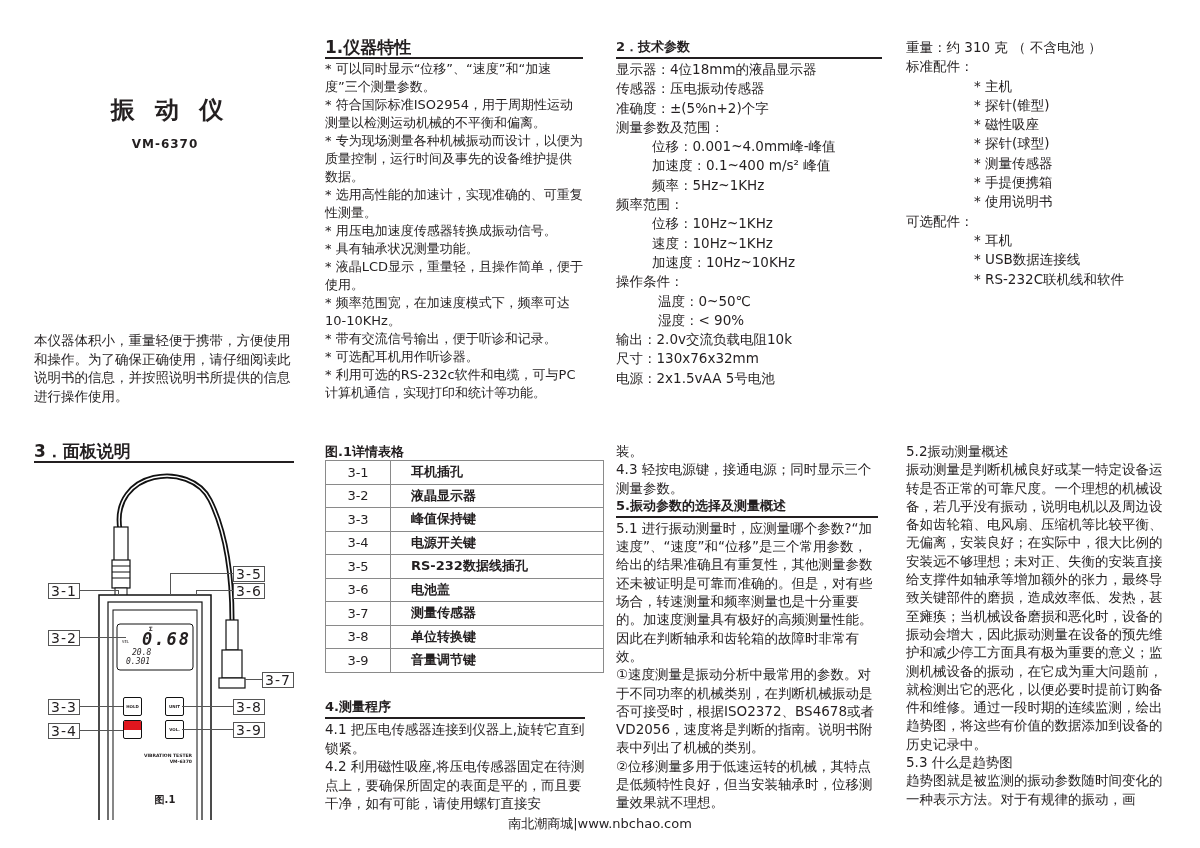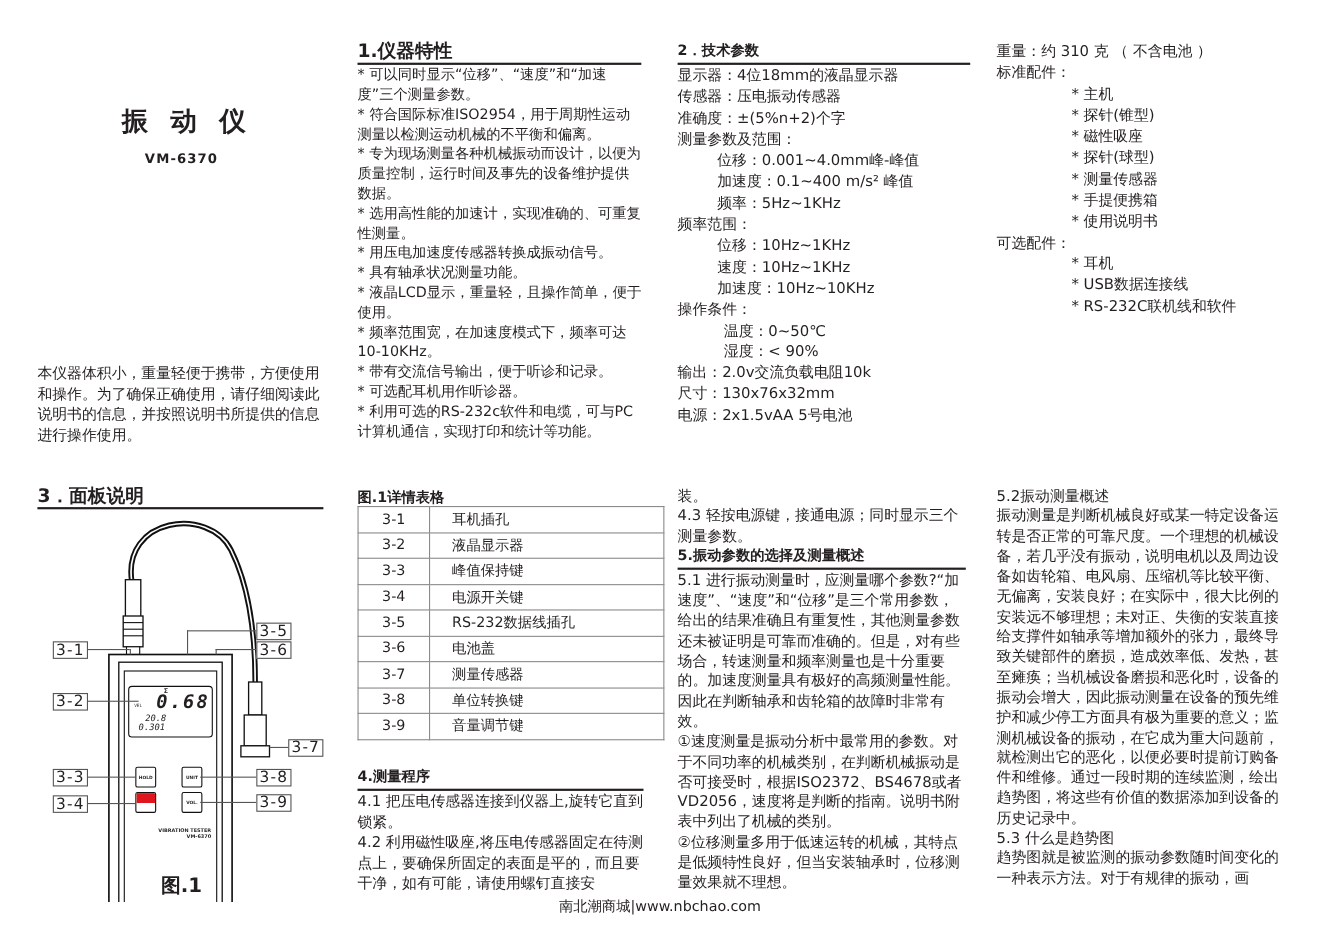--- a/index.html
+++ b/index.html
@@ -9,21 +9,21 @@
   .col { position:absolute; font-size:13px; line-height:18px; }
   .col p { margin:0; }
   .sec-head { font-weight:bold; font-size:17px; line-height:18px; border-bottom:2px solid #231f20; padding-bottom:1px; margin-bottom:1px; }
   .indent1 { padding-left:36px; }
   .indent2 { padding-left:68px; }
   .title-main { font-size:24px; font-weight:bold; letter-spacing:6px; text-align:center; }
   .title-model { font-size:12px; font-weight:bold; letter-spacing:1px; text-align:center; }
   table.detail { border-collapse:collapse; font-size:13px; }
   table.detail td { border:1px solid #8a8a8a; height:22.5px; padding:0; }
   table.detail td.k { width:64px; text-align:center; }
-  table.detail td.v { width:192px; padding-left:20px; }
+  table.detail td.v { width:192px; padding-left:20px;font-weight:bold; }
   .callout { position:absolute; border:1px solid #555; background:#fff; font-size:14px; line-height:14px; padding:0 2px; letter-spacing:1px; }
   .line { position:absolute; background:#555; }
   .footer { position:absolute; left:0; width:1200px; top:815px; text-align:center; font-size:13px; }
 </style>
 </head>
 <body>
 
 <div class="abs title-main" style="left:60px; top:94px; width:220px;">振 动 仪</div>
 <div class="abs title-model" style="left:60px; top:137px; width:210px;">VM-6370</div>
 <div class="col" style="left:34px; top:331px; width:260px; font-size:13.5px; line-height:18.5px;">
@@ -151,21 +151,21 @@
   <span class="callout" style="left:48px; top:123px;">3-1</span>
   <span class="callout" style="left:48px; top:170px;">3-2</span>
   <span class="callout" style="left:48px; top:239px;">3-3</span>
   <span class="callout" style="left:48px; top:263px;">3-4</span>
   <span class="callout" style="left:233px; top:106px;">3-5</span>
   <span class="callout" style="left:233px; top:123px;">3-6</span>
   <span class="callout" style="left:262px; top:212px;">3-7</span>
   <span class="callout" style="left:233px; top:239px;">3-8</span>
   <span class="callout" style="left:233px; top:262px;">3-9</span>
 </div>
-<div class="abs" style="left:140px; top:793px; width:50px; text-align:center; font-weight:bold; font-size:18px;">图.1</div>
+<div class="abs" style="left:140px; top:793px; width:50px; text-align:center; font-weight:bold; font-size:10px;">图.1</div>
 
 <div class="abs" style="left:325px; top:443px; font-weight:bold; font-size:13px;">图.1详情表格</div>
 <table class="detail abs" style="left:325px; top:460px;">
   <tbody>
       <tr>
         <td class="k">3-1</td>
         <td class="v">耳机插孔</td>
       </tr>
   <tr>
         <td class="k">3-2</td>

